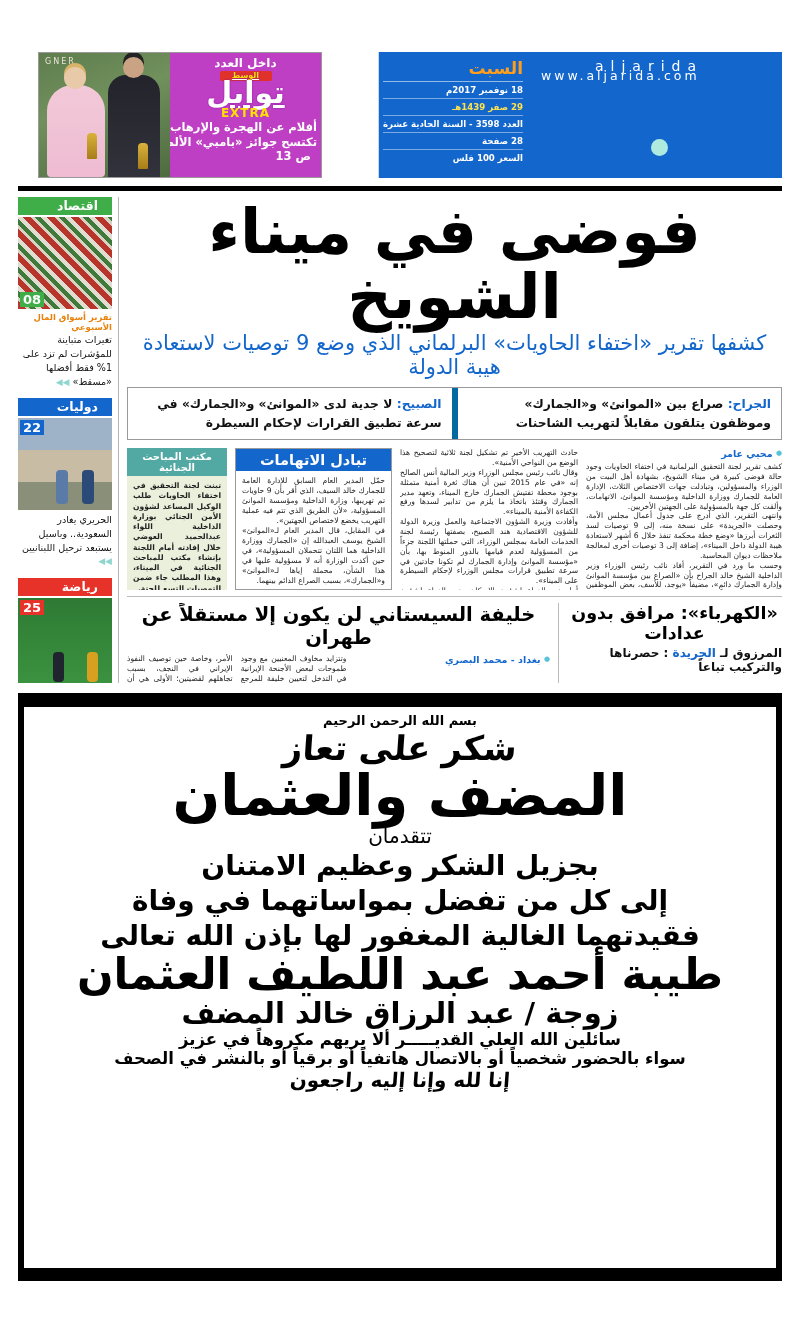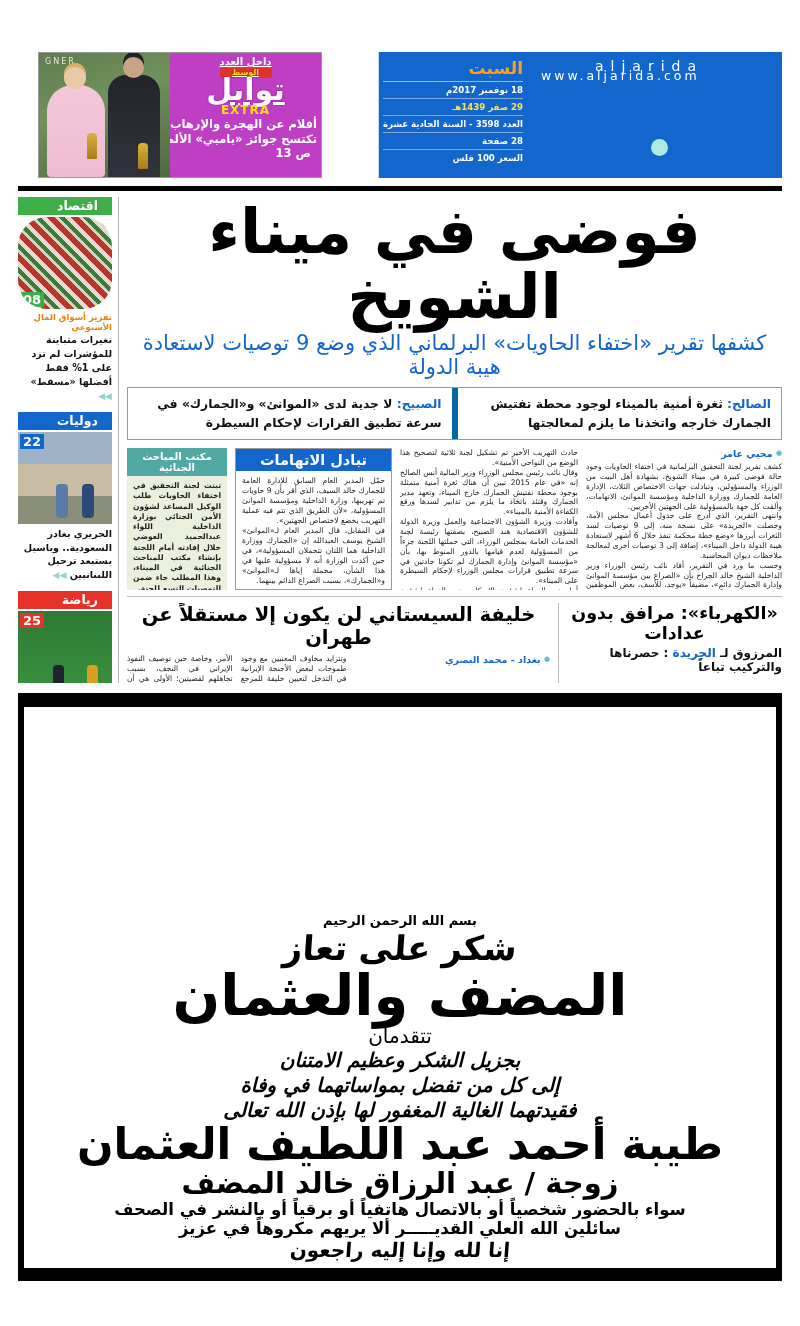--- a/index.html
+++ b/index.html
@@ -15,21 +15,21 @@
   .logo-dot{position:absolute;left:120px;bottom:22px;width:17px;height:17px;border-radius:50%;background:#aeeade;}
   .mast-site{direction:ltr;text-align:left;font-size:12.5px;letter-spacing:3px;margin:-6px 0 0 4px;}
   .mast-dates{flex:0 0 92px;border-left:1px solid rgba(255,255,255,.75);padding:6px 8px 4px 4px;display:flex;flex-direction:column;}
   .mast-day{color:#ff9e1b;font-weight:bold;font-size:17px;border-bottom:1px solid rgba(255,255,255,.55);padding-bottom:3px;}
   .mast-item{font-size:8.6px;font-weight:bold;border-bottom:1px solid rgba(255,255,255,.45);padding:3px 0;white-space:nowrap;overflow:hidden;}
   .mast-item:last-child{border-bottom:none;}
   .mast-item.hijri{color:#ffe14d;}
 
   .promo{flex:0 0 284px;display:flex;direction:rtl;border:1px solid #999;}
   .promo-panel{flex:0 0 151px;background:#bf3fc4;color:#fff;text-align:center;padding:3px 4px;position:relative;overflow:hidden;}
-  .promo-tag{font-size:10px;font-weight:bold;color:#fff;text-decoration:underline;}
+  .promo-tag{font-size:12px;font-weight:bold;color:#fff;}
   .promo-logo{font-size:30px;font-weight:bold;line-height:1;text-shadow:0 0 2px #8018a0;margin-top:1px;text-decoration:underline;}
   .promo-logo .mini{display:block;font-size:8px;color:#ffe000;background:#e0312a;width:52px;margin:0 auto -3px;border-radius:2px;line-height:1.2;}
   .promo-extra{color:#ffe000;font-weight:bold;font-size:12px;letter-spacing:1px;direction:ltr;margin-top:-2px;}
   .promo-line{font-size:11.5px;font-weight:bold;line-height:1.3;white-space:nowrap;}
   .promo-page{font-size:11.5px;font-weight:bold;text-align:right;padding-right:6px;}
   .promo-photo{flex:1;position:relative;background:linear-gradient(160deg,#5f7d4e 0%,#70905c 40%,#4e6b40 100%);overflow:hidden;}
   .photo-text{position:absolute;top:4px;left:6px;color:#e8e4d8;font-size:8px;letter-spacing:2px;direction:ltr;}
   .fig{position:absolute;bottom:0;}
   .fig-dress{left:8px;width:58px;height:92px;background:linear-gradient(180deg,#f2c9d8,#eebbd2);border-radius:26px 26px 4px 4px;}
   .fig-dress::before{content:"";position:absolute;top:-18px;left:17px;width:22px;height:22px;border-radius:50%;background:#e8c9a8;box-shadow:0 -4px 0 0 #d8b36a;}
@@ -69,49 +69,49 @@
   .elec{flex:0 0 224px;border-left:1px solid #bbb;padding-left:8px;overflow:hidden;}
   .elec h2{font-size:17.5px;font-weight:bold;text-align:center;margin:0 0 3px;color:#000;}
   .elec-sub{font-size:12px;font-weight:bold;text-align:right;margin-bottom:4px;color:#111;}
   .elec-sub .brand{color:#1266cc;}
   .sistani{flex:1;padding-right:8px;overflow:hidden;}
   .sistani h2{font-size:19.5px;font-weight:bold;text-align:center;margin:0 0 5px;color:#000;}
   .sistani-grid{display:grid;grid-template-columns:1.85fr 1fr 1fr;gap:8px;direction:rtl;}
 
   
   .obit{margin-top:10px;border:6px solid #000;border-top-width:14px;border-bottom-width:13px;height:588px;
-        display:flex;flex-direction:column;align-items:center;justify-content:flex-end;text-align:center;padding:6px 10px;}
+        display:flex;flex-direction:column;align-items:center;justify-content:flex-start;text-align:center;padding:6px 10px;}
   .obit .basmala{font-size:13px;font-weight:bold;}
   .obit .thanks-title{font-size:34px;font-weight:bold;transform:skewX(-4deg);}
   .obit .families{font-size:56px;font-weight:bold;line-height:1;letter-spacing:-1px;}
   .obit .present{font-size:20px;font-weight:normal;letter-spacing:5px;}
-  .obit .oline{font-size:20px;font-weight:bold;line-height:1.25;font-style:italic;}
+  .obit .oline{font-size:28px;font-weight:bold;line-height:1.25;}
   .obit .deceased{font-size:43px;font-weight:bold;line-height:1;white-space:nowrap;}
   .obit .spouse{font-size:29px;font-weight:bold;}
   .obit .small-line{font-size:16.5px;font-weight:bold;}
   .obit .closing{font-size:20px;font-weight:bold;transform:skewX(-4deg);}
 
   
   .side-sec{margin-bottom:9px;}
   .sec-label{color:#fff;font-weight:bold;font-size:12.5px;text-align:right;padding:1px 14px 2px;}
   .sec-label.green{background:#3fae49;} .sec-label.blue{background:#1266cc;} .sec-label.red{background:#e63228;}
   .sec-photo{width:100%;height:92px;position:relative;margin:2px 0 3px;overflow:hidden;}
-  .ph-econ{background:repeating-linear-gradient(45deg,#b8352c 0 6px,#d8d2c4 6px 9px,#3f7a3a 9px 13px,#e0ddd2 13px 17px);border-radius:29px;}
+  .ph-econ{background:repeating-linear-gradient(45deg,#b8352c 0 6px,#d8d2c4 6px 9px,#3f7a3a 9px 13px,#e0ddd2 13px 17px);}
   .ph-intl{background:linear-gradient(180deg,#9fb3c8 0 35%,#c8bda4 35% 70%,#8a8f7a 70%);}
   .ph-intl::before,.ph-intl::after{content:"";position:absolute;bottom:6px;width:12px;height:34px;border-radius:4px;background:#2c4a78;}
   .ph-intl::before{right:18px;} .ph-intl::after{right:44px;background:#5a7aa8;}
   .ph-sport{background:linear-gradient(180deg,#2e7a34,#3c9440);}
   .ph-sport::before,.ph-sport::after{content:"";position:absolute;bottom:8px;width:11px;height:30px;border-radius:4px;}
   .ph-sport::before{right:14px;background:#d8a020;} .ph-sport::after{right:48px;background:#20242e;}
   .num-chip{position:absolute;color:#fff;font-weight:bold;font-size:13px;padding:0 3px;direction:ltr;}
   .num-chip.bl{bottom:2px;left:2px;background:#3fae49;} 
   .num-chip.tl-blue{top:2px;left:2px;background:#1266cc;}
   .num-chip.tl-red{top:2px;left:2px;background:#e63228;}
   .sec-kicker{color:#e8820c;font-size:8.5px;font-weight:bold;margin-bottom:1px;}
-  .sec-text{font-size:9.6px;font-weight:bold;line-height:1.45;color:#111;}
+  .sec-text{font-size:9.6px;font-weight:normal;line-height:1.45;color:#111;}
   .sec-more{color:#8fd6cf;font-size:9px;letter-spacing:-1px;}
 </style>
 </head>
 <body>
 
 <div class="page">
 
   <div class="header">
     <div class="masthead">
       <div class="mast-logo-area">
@@ -149,21 +149,21 @@
   </div>
 
   <div class="rule"></div>
 
   <div class="main-grid">
     <div class="main-area">
       <h1 class="lead-headline">فوضى في ميناء الشويخ</h1>
       <div class="lead-subhead">كشفها تقرير «اختفاء الحاويات» البرلماني الذي وضع 9 توصيات لاستعادة هيبة الدولة</div>
 
       <div class="quotes">
-        <div class="quote"><span class="qname">الصالح:</span> <span>ثغرة أمنية بالميناء لوجود محطة تفتيش الجمارك خارجه واتخذنا ما يلزم لمعالجتها</span></div>
+        <div class="quote"><span class="qname">الجراح:</span> <span>صراع بين «الموانئ» و«الجمارك» وموظفون يتلقون مقابلاً لتهريب الشاحنات</span></div>
         <div class="quote"><span class="qname">الصبيح:</span> <span>لا جدية لدى «الموانئ» و«الجمارك» في سرعة تطبيق القرارات لإحكام السيطرة</span></div>
       </div>
 
       <div class="article-row">
         <div class="col">
           <div class="byline"><span class="dot">●</span> <span>محيي عامر</span></div>
           <div class="body-text">كشف تقرير لجنة التحقيق البرلمانية في اختفاء الحاويات وجود حالة فوضى كبيرة في ميناء الشويخ، بشهادة أهل البيت من الوزراء والمسؤولين، وتبادلت جهات الاختصاص الثلاث، الإدارة العامة للجمارك ووزارة الداخلية ومؤسسة الموانئ، الاتهامات، وألقت كل جهة بالمسؤولية على الجهتين الأخريين.
 وانتهى التقرير، الذي أدرج على جدول أعمال مجلس الأمة، وحصلت «الجريدة» على نسخة منه، إلى 9 توصيات لسد الثغرات أبرزها «وضع خطة محكمة تنفذ خلال 6 أشهر لاستعادة هيبة الدولة داخل الميناء»، إضافة إلى 3 توصيات أخرى لمعالجة ملاحظات ديوان المحاسبة.
 وحسب ما ورد في التقرير، أفاد نائب رئيس الوزراء وزير الداخلية الشيخ خالد الجراح بأن «الصراع بين مؤسسة الموانئ وإدارة الجمارك دائم»، مضيفاً «يوجد، للأسف، بعض الموظفين يتلقون مقابلاً شهرياً لإخراج بعض الحاويات بدون تفتيش، ودون أن نعرف ما بداخلها، وبعد</div>
         </div>
@@ -240,18 +240,18 @@
   <div class="obit">
     <div class="basmala">بسم الله الرحمن الرحيم</div>
     <div class="thanks-title">شكر على تعاز</div>
     <div class="families">المضف والعثمان</div>
     <div class="present">تتقدمان</div>
     <div class="oline">بجزيل الشكر وعظيم الامتنان</div>
     <div class="oline">إلى كل من تفضل بمواساتهما في وفاة</div>
     <div class="oline">فقيدتهما الغالية المغفور لها بإذن الله تعالى</div>
     <div class="deceased">طيبة أحمد عبد اللطيف العثمان</div>
     <div class="spouse">زوجة / عبد الرزاق خالد المضف</div>
+    <div class="small-line">سائلين الله العلي القديـــــر ألا يريهم مكروهاً في عزيز</div>
     <div class="small-line">سواء بالحضور شخصياً أو بالاتصال هاتفياً أو برقياً أو بالنشر في الصحف</div>
-    <div class="small-line">سائلين الله العلي القديـــــر ألا يريهم مكروهاً في عزيز</div>
     <div class="closing">إنا لله وإنا إليه راجعون</div>
   </div>
 
 </div>
 
 </body></html>

